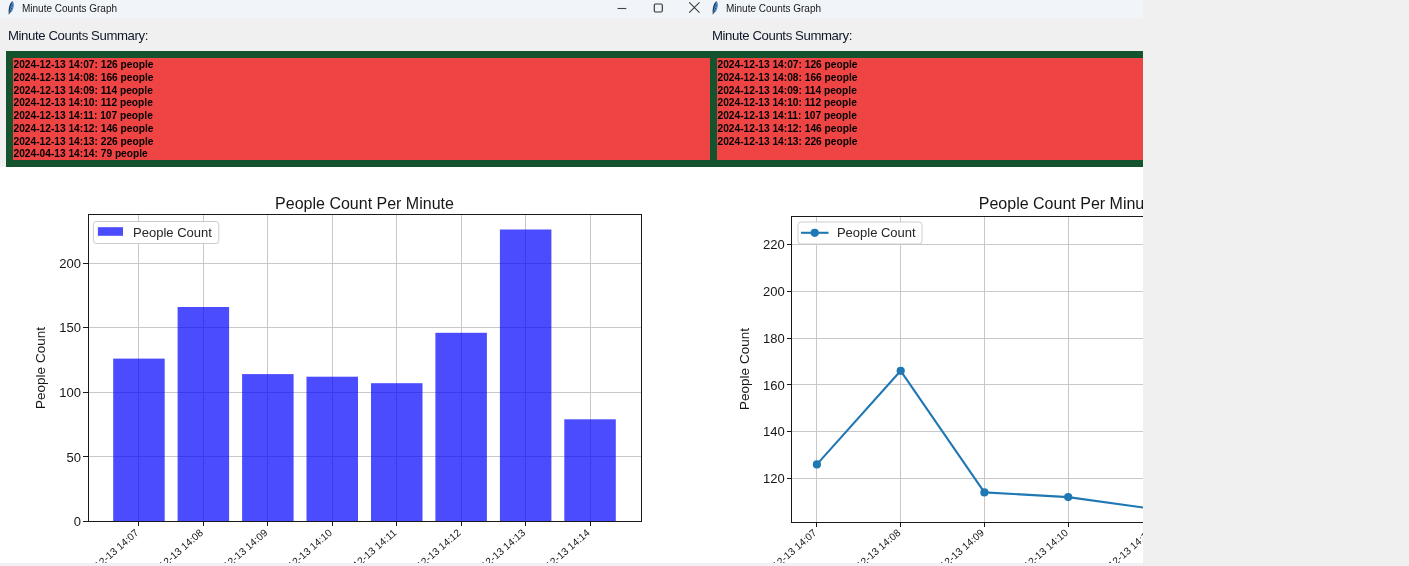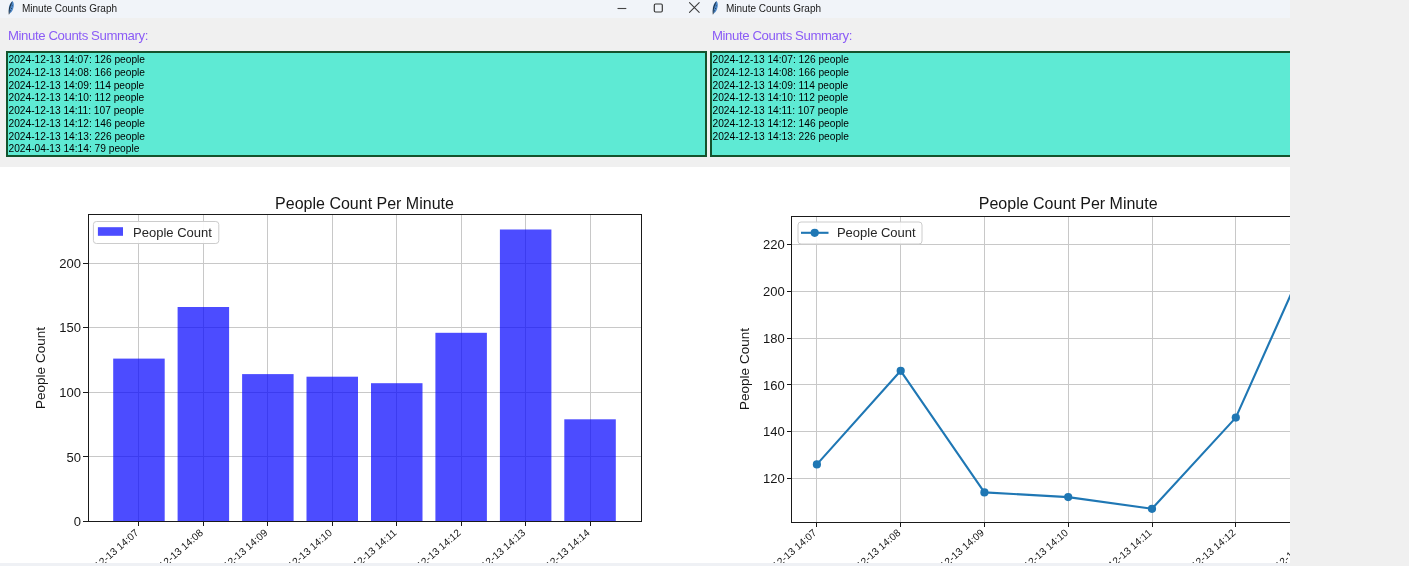--- a/index.html
+++ b/index.html
@@ -1,20 +1,20 @@
 <!DOCTYPE html>
 <html><head><meta charset="utf-8">
 <style>
 html,body{margin:0;padding:0;background:#f0f0f0;font-family:"Liberation Sans",sans-serif;}
-#root{position:relative;width:1290px;height:566px;overflow:hidden;background:#f0f0f0;}
+#root{position:relative;width:1143px;height:566px;overflow:hidden;background:#f0f0f0;}
 .abs{position:absolute;}
 .tbar{left:0;top:0;width:1409px;height:18px;background:#f1f4f9;}
 .ttext{font-size:10px;color:#191919;}
-.slabel{font-size:13.2px;letter-spacing:-0.4px;color:#8b5cf6;line-height:13px;}
-.sbox{background:#5eead4;border:2px solid #14532d;}
+.slabel{font-size:13.2px;letter-spacing:-0.4px;color:#0f172a;line-height:13px;}
+.sbox{background:#ef4444;border:7px solid #14532d;font-weight:bold;}
 .sline{position:absolute;left:0.5px;font-size:10.2px;color:#000;white-space:pre;}
 .canvas{left:0;top:166.5px;width:1409px;height:396.5px;background:#fff;}
 .taskbar{left:0;top:563.0px;width:1409px;height:3.0px;background:#eff1f5;}
 </style></head>
 <body>
 <div id="root">
 <div class="abs tbar"></div>
 <svg class="abs" style="left:4.5px;top:1px" width="10" height="14" viewBox="0 0 10 14">
       <path d="M7.6 0.3 C9.0 1.5 9.2 4.8 8.1 8.0 C7.3 10.3 6.0 11.9 4.6 12.4 C3.6 11.0 3.4 8.0 4.2 5.2 C5.0 2.6 6.2 0.8 7.6 0.3 Z" fill="#4a86c8"></path>
       <path d="M7.7 0.2 C6.7 2.1 5.5 5.0 4.9 7.6 C4.5 9.5 4.4 11.2 4.6 12.4 L3.9 13.8 C3.5 12.1 3.6 9.4 4.2 6.8 C4.9 3.9 6.2 1.3 7.7 0.2 Z" fill="#1b2733"></path>

